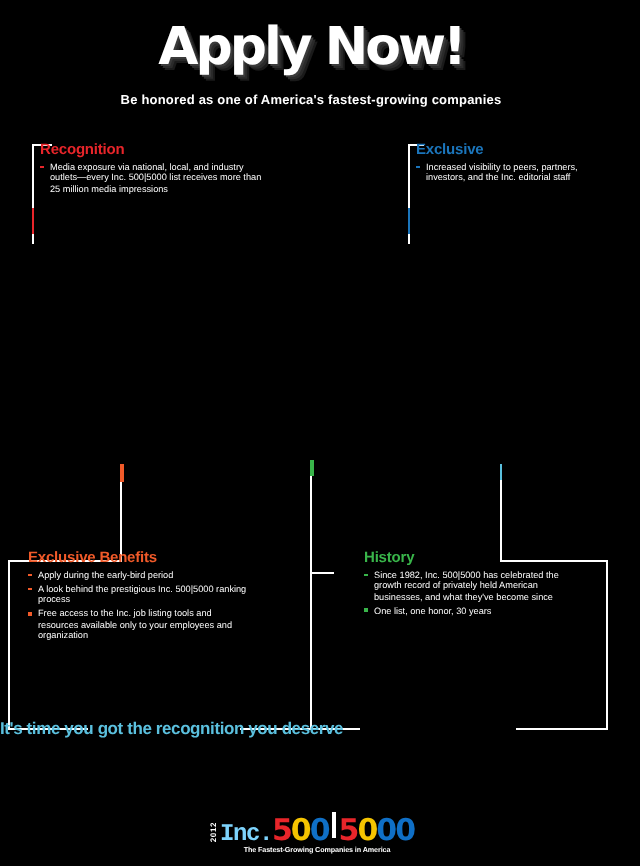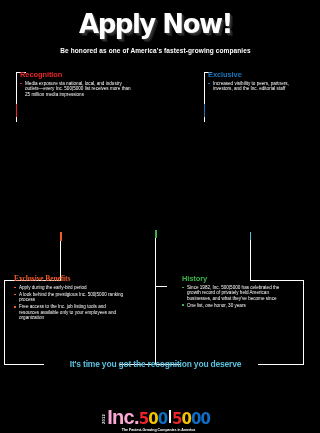--- a/index.html
+++ b/index.html
@@ -38,45 +38,45 @@
   .sec ul{margin:0;padding:0;list-style:none;}
   .sec li{
     position:relative;padding-left:5px;
     font-size:4.6px;line-height:5.4px;color:#ffffff;margin-bottom:1.5px;
   }
   .sec li .bullet{
     position:absolute;left:0;top:1.6px;width:1.8px;height:1.8px;
   }
   .c-red{color:#e8252a;} .b-red{background:#e8252a;}
   .c-blue{color:#1b75bb;} .b-blue{background:#1b75bb;}
-  .c-orange{color:#f15a29;font-family:Liberation Serif, serif;} .b-orange{background:#f15a29;}
+  .c-orange{color:#f15a29;} .b-orange{background:#f15a29;}
   .c-green{color:#39b54a;} .b-green{background:#39b54a;}
 
   
-  .cta{position:absolute;left:0;width:311px;text-align:center;}
+  .cta{position:absolute;left:0;width:311px;text-align:left;}
   .cta-1{font-size:8.5px;font-weight:bold;color:#5bc0de;letter-spacing:-.2px;}
   .cta-2{font-size:8.5px;font-weight:bold;color:#ffffff;margin-top:1px;letter-spacing:-.2px;}
   .cta-2 .hl{color:#ffffff;}
 
   
   .logo{
     position:absolute;left:0;width:311px;
     display:flex;align-items:flex-end;justify-content:center;
   }
   .logo-inner{position:relative;display:flex;align-items:center;}
   .logo-year{
     font-size:4px;font-weight:bold;color:#ffffff;
     writing-mode:vertical-rl;transform:rotate(180deg);
     letter-spacing:.3px;margin-right:1px;
   }
   .logo-main{position:relative;}
   .logo-row{display:flex;align-items:baseline;}
   .logo-inc{
-    font-family:Liberation Sans, sans-serif;
-    font-size:20px;font-weight:bold;color:#f9a8d4;letter-spacing:-.7px;
+    font-family:Liberation Mono, monospace;
+    font-size:12px;font-weight:bold;color:#7dd3fc;letter-spacing:-.7px;
   }
   .dig{
     font-family:"DejaVu Sans",sans-serif;
     font-size:15px;font-weight:bold;letter-spacing:-1px;
   }
   .d-blue{color:#0f6fc6;} .d-yellow{color:#f5c400;} .d-red{color:#e8252a;}
   .logo-bar{
     display:inline-block;width:2px;height:13px;background:#ffffff;
     margin:0 1.5px;position:relative;top:-1px;
   }

